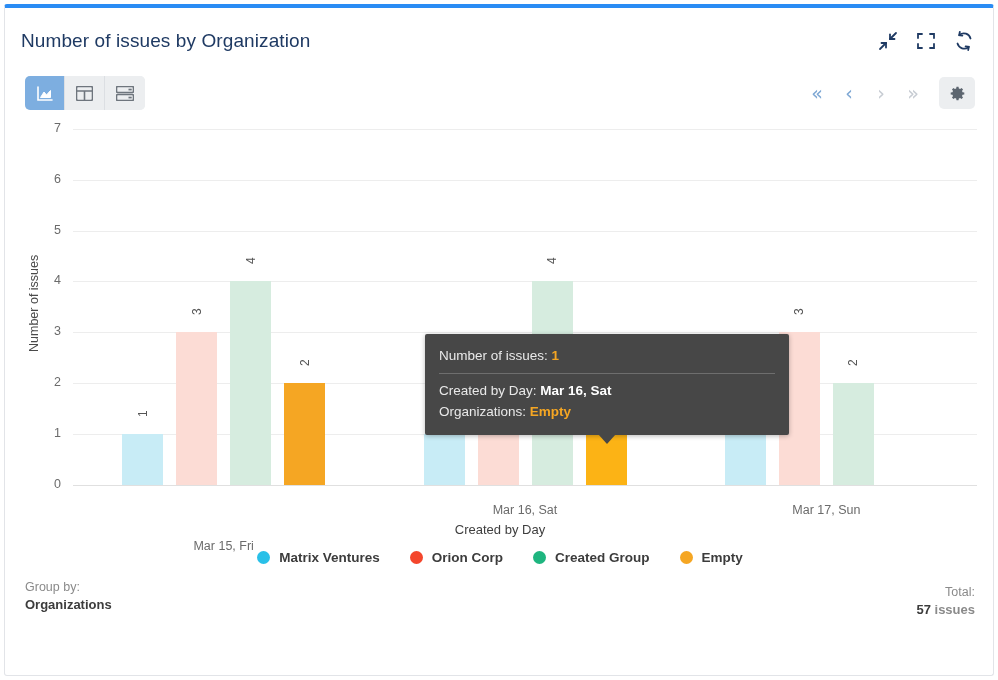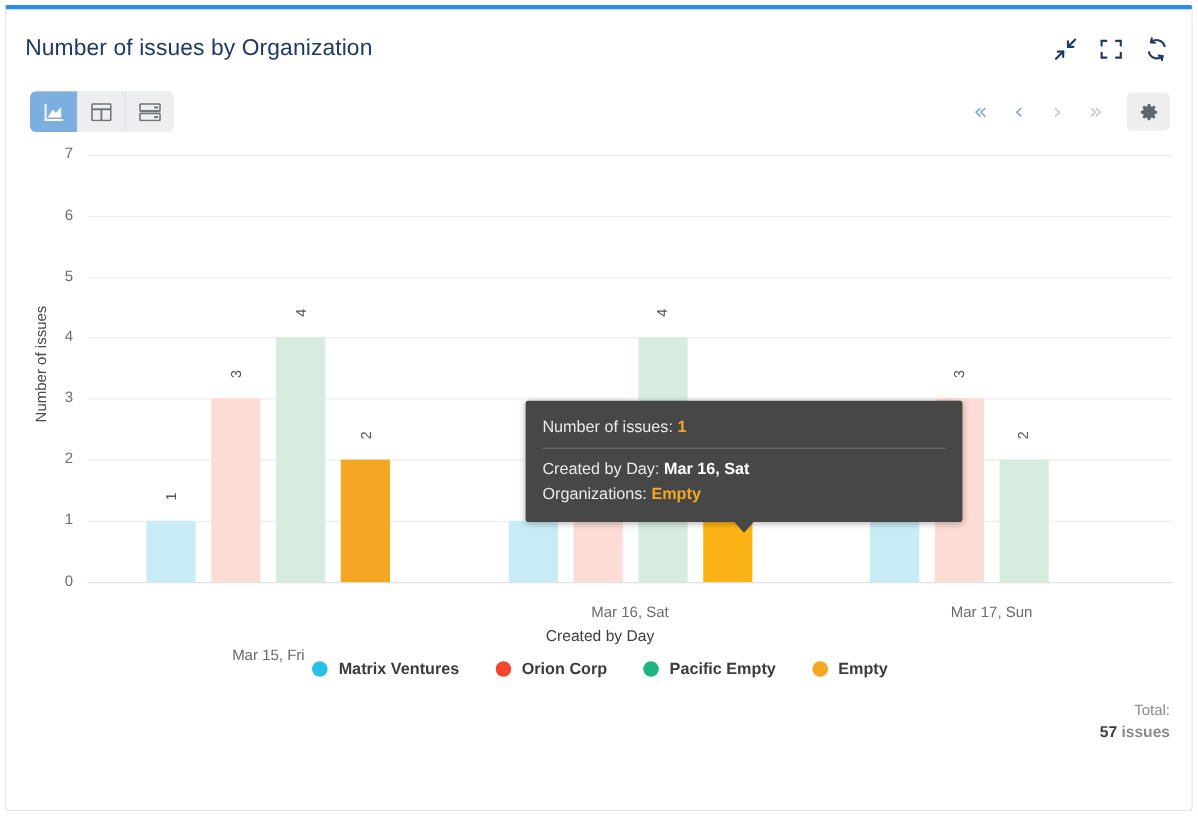--- a/index.html
+++ b/index.html
@@ -103,21 +103,20 @@
     text-align: center; font-size: 13px; color: #3e3e3e; font-weight: normal;
   }
 
   
   #tooltip {
     position: absolute; left: 420px; top: 326px;
     width: 364px; background: #474747;
     border-radius: 2px; padding: 11px 0 13px 0;
     box-shadow: 0 1px 5px rgba(0,0,0,.28);
     z-index: 50;
-    margin-left: 13px;
   }
   #tooltip .tt-row { padding: 0 14px; font-size: 13.5px; color: #e9e9e9; line-height: 21px; }
   #tt-divider { height: 1px; background: #6e6e6e; margin: 7px 14px 6px 14px; }
   .tt-val-amber { color: #f5a623; font-weight: bold; }
   .tt-val-bold { color: #ffffff; font-weight: bold; }
   #tt-arrow {
     position: absolute; left: 50%; bottom: -9px; margin-left: -9px;
     width: 0; height: 0;
     border-left: 9px solid transparent;
     border-right: 9px solid transparent;
@@ -292,28 +291,32 @@
       <div class="lg-item">
         <span class="lg-dot" style="background: rgb(41, 192, 232);"></span>
         <span class="lg-text">Matrix Ventures</span>
       </div>
       <div class="lg-item">
         <span class="lg-dot" style="background: rgb(244, 70, 44);"></span>
         <span class="lg-text">Orion Corp</span>
       </div>
       <div class="lg-item">
         <span class="lg-dot" style="background: rgb(30, 181, 127);"></span>
-        <span class="lg-text">Pacific Empty</span>
+        <span class="lg-text">Created Group</span>
       </div>
       <div class="lg-item">
         <span class="lg-dot" style="background: rgb(245, 166, 35);"></span>
         <span class="lg-text">Empty</span>
       </div>
     </div>
 
+  <div id="footer-left">
+    <div class="ft-muted">Group by:</div>
+    <div class="ft-strong">Organizations</div>
+  </div>
   <div id="footer-right">
     <div class="ft-muted">Total:</div>
     <div class="ft-strong">
       <span>57</span>
       <span class="unit">issues</span>
     </div>
   </div>
 
 </div>
 

